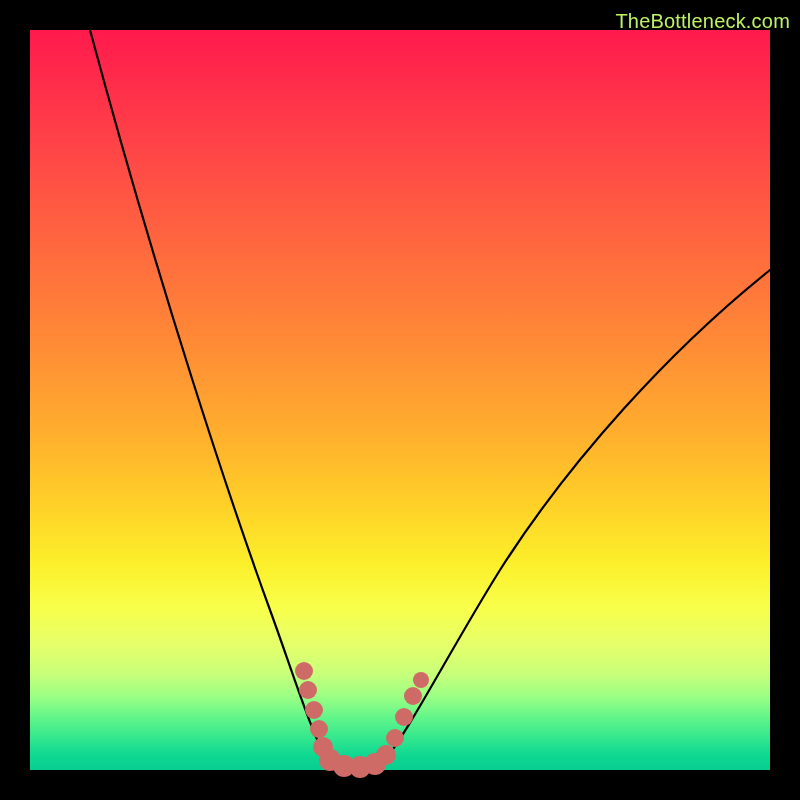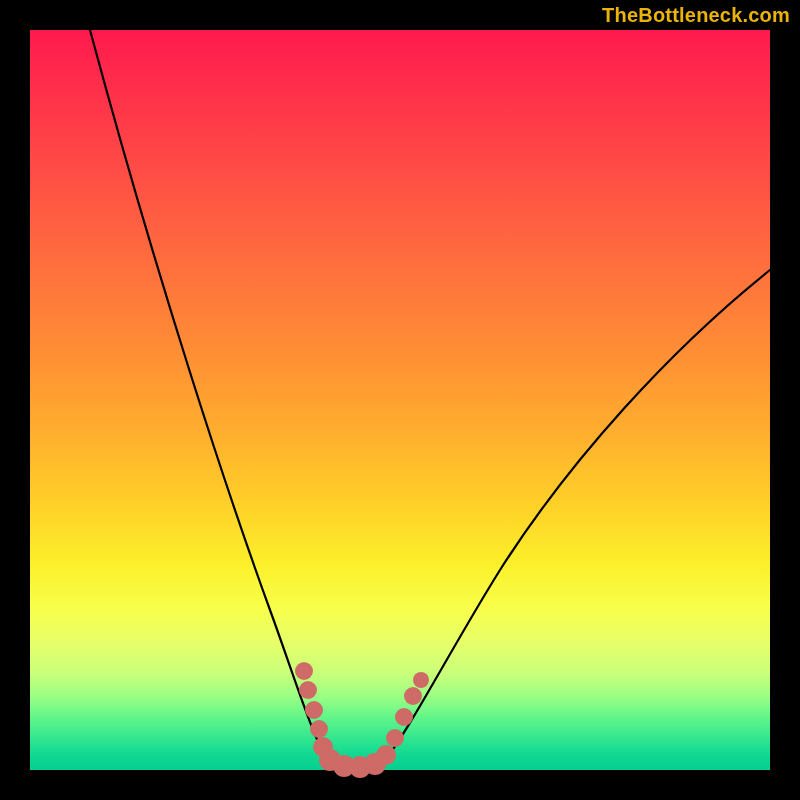--- a/index.html
+++ b/index.html
@@ -38,25 +38,25 @@
       #c8ff7a 87%,
       #9cff84 90%,
       #60f58a 93%,
       #2ee58f 96%,
       #0fd892 98%,
       #07ce90 100%
     );
   }
   .watermark {
     position: absolute;
-    top: 4px;
+    top: 10px;
     right: 10px;
-    color: #eab308;
+    color: #bef264;
     font-size: 20px;
-    font-weight: 700;
+    font-weight: 400;
     letter-spacing: 0.2px;
     user-select: none;
   }
   svg.curve-layer {
     position: absolute;
     left: 0;
     top: 0;
     width: 740px;
     height: 740px;
     overflow: visible;

